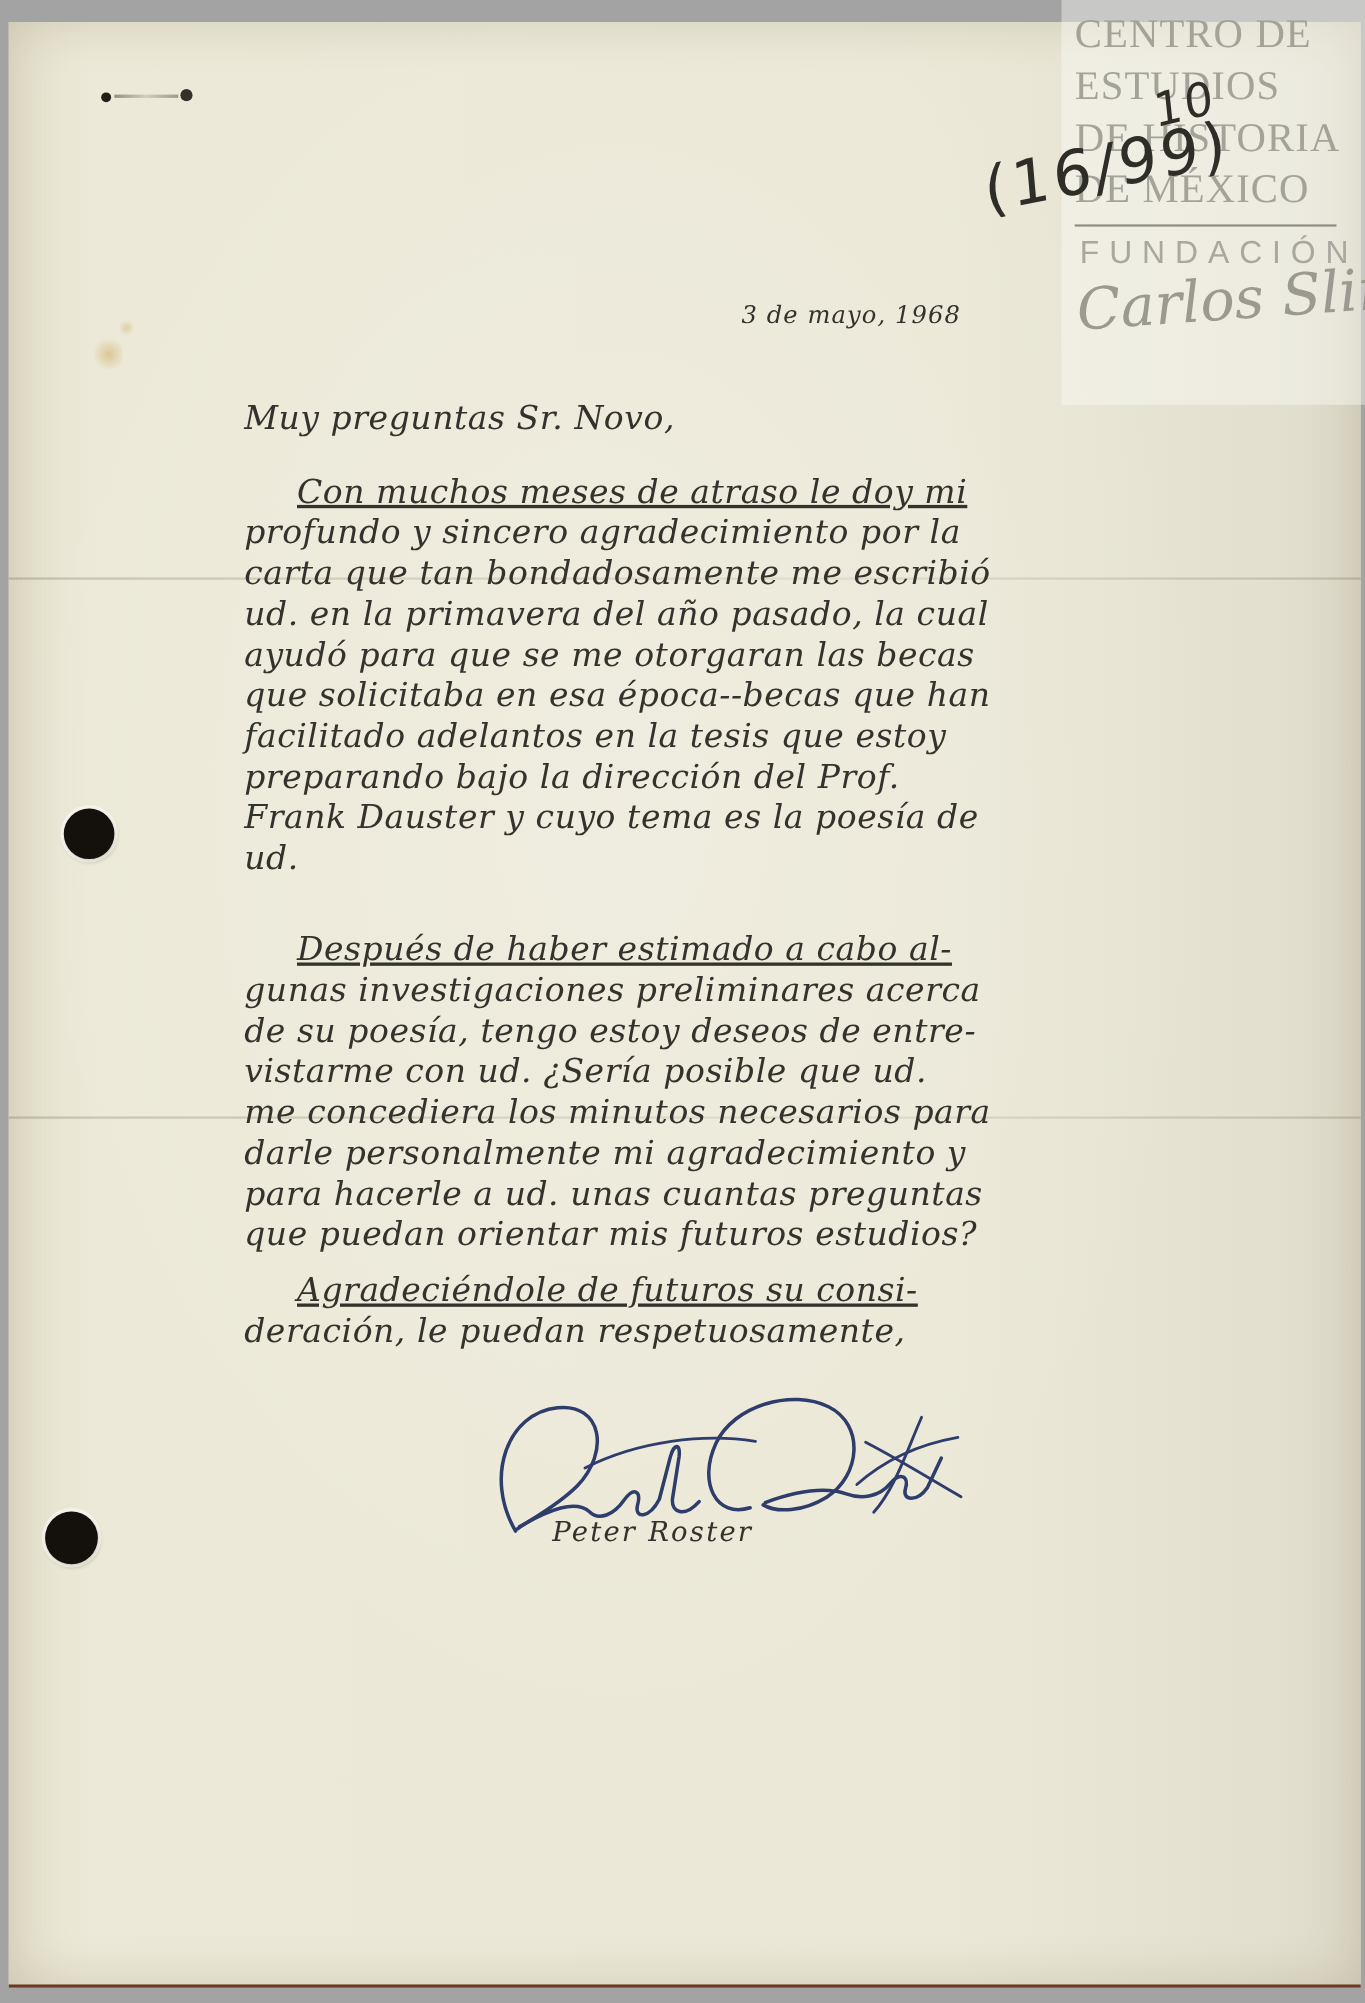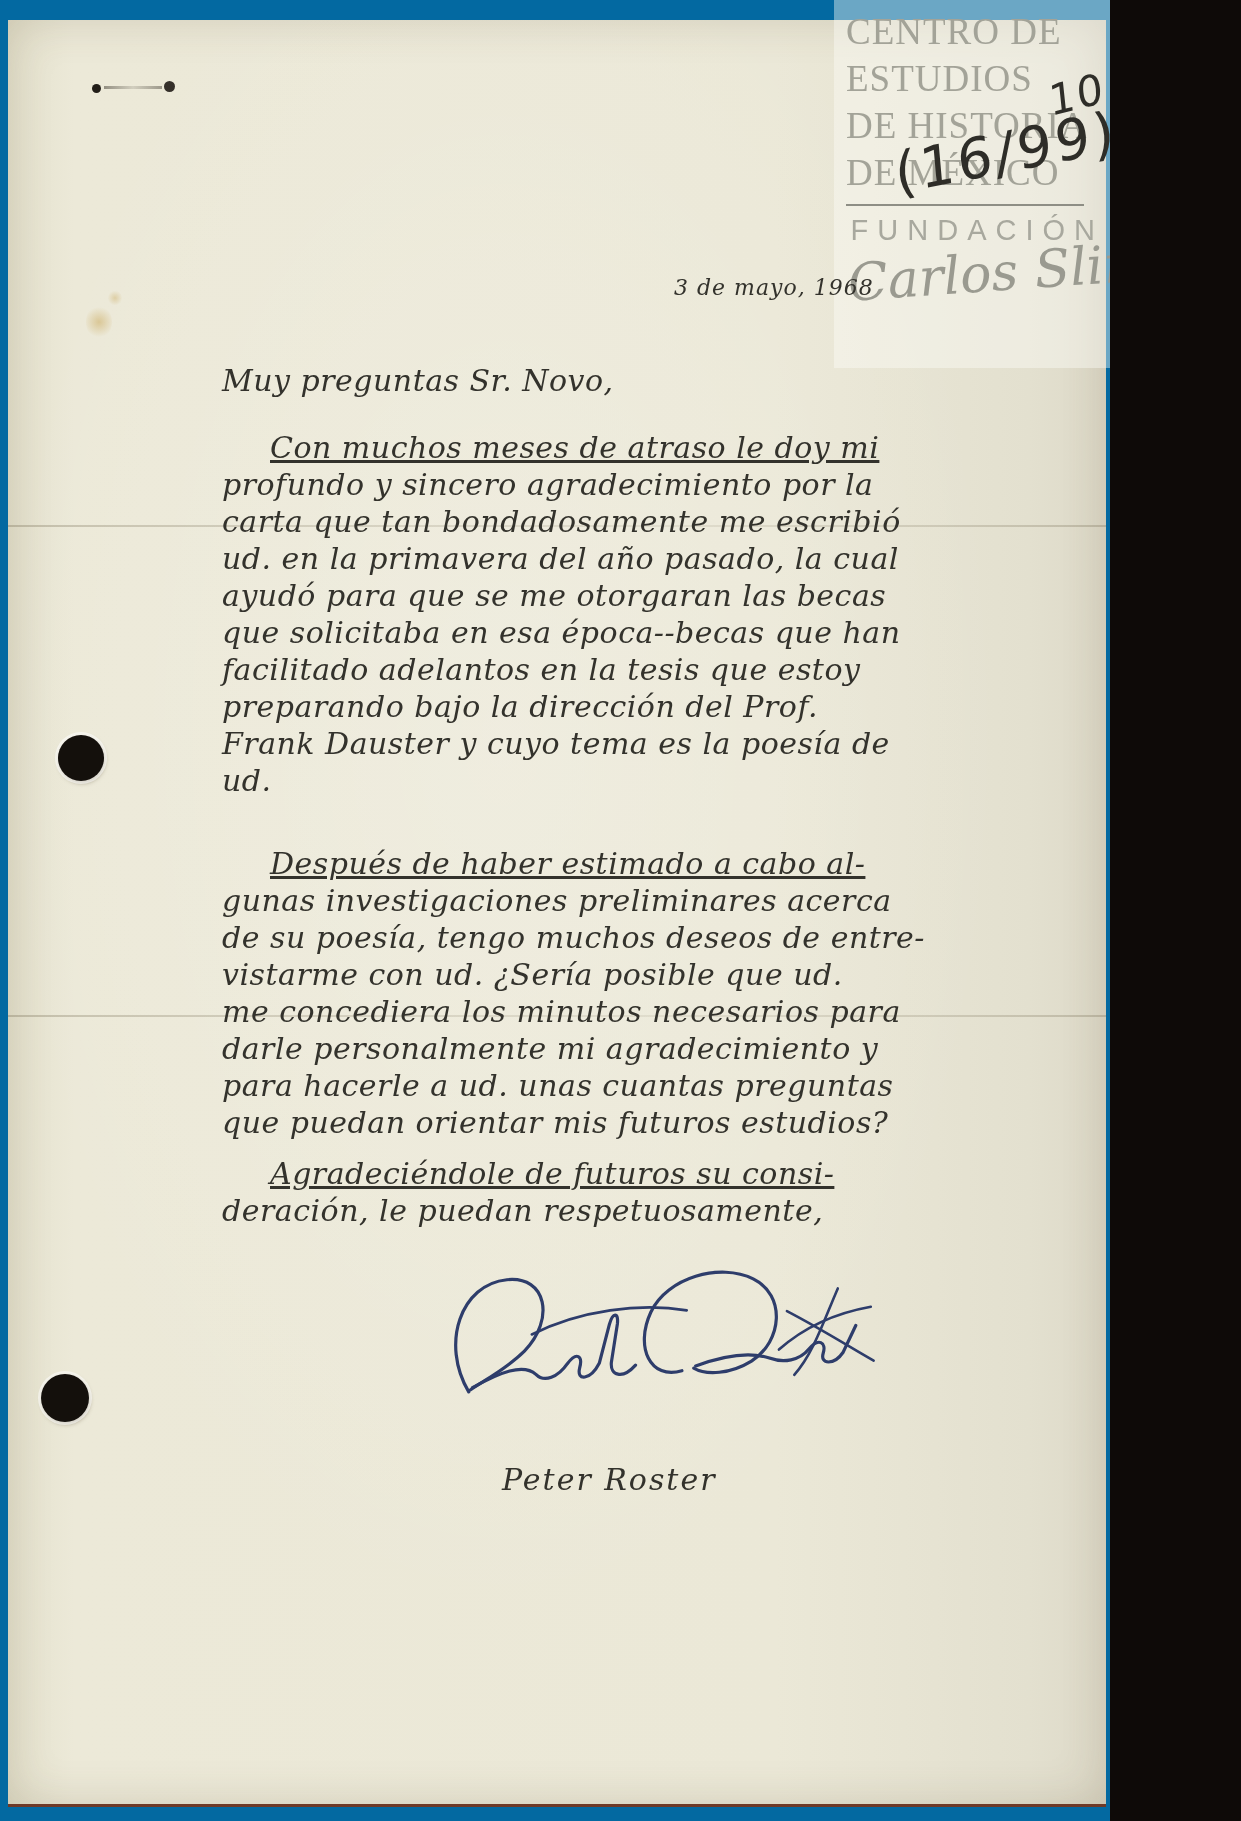--- a/index.html
+++ b/index.html
@@ -1,18 +1,18 @@
 <!DOCTYPE html>
 <html><head>
 <meta charset="utf-8">
 <style>
   html,body{margin:0;padding:0;background:#0e0a08;}
   .stage{
-    position:relative;width:1110px;height:1821px;overflow:hidden;
-    background:#0369a1;
+    position:relative;width:1241px;height:1821px;overflow:hidden;
+    background:#a3a3a3;
     font-family:"DejaVu Serif","Liberation Serif",serif;
   }
   
   .paper{
     position:absolute;left:8px;top:20px;right:4px;bottom:14px;
     background:
       radial-gradient(ellipse at 45% 40%, rgba(255,255,255,0.20), rgba(0,0,0,0) 60%),
       linear-gradient(90deg, #e4e1cd 0%, #ece9d8 6%, #ebe8d7 70%, #e3e0cf 93%, #ddd9c8 100%),
       #e9e6d5;
     box-shadow:inset 0 0 45px rgba(90,70,40,0.18);
@@ -79,21 +79,21 @@
   .date{position:absolute;left:666px;top:255px;font-size:22px;letter-spacing:1px;}
   .body{position:absolute;left:214px;top:342px;width:730px;font-size:30px;letter-spacing:0.5px;}
   .body .line{height:37px;line-height:37px;white-space:nowrap;}
   .salutation{height:37px;line-height:37px;}
   .para{margin-top:30px;}
   .para .line:first-child{padding-left:48px;text-decoration:underline;}
   .para2{margin-top:46px;}
   .para3{margin-top:14px;}
   
   .sig{position:absolute;left:428px;top:1240px;width:440px;height:150px;transform:rotate(-3deg);}
-  .typed-name{position:absolute;left:494px;top:1442px;font-size:30px;letter-spacing:2px;}
+  .typed-name{position:absolute;left:494px;top:1358px;font-size:25px;letter-spacing:2px;}
 </style>
 </head>
 <body>
 
 <div class="stage">
   <div class="paper">
 
     <div class="crease crease1"></div>
     <div class="crease crease2"></div>
     <div class="stain"></div>
@@ -131,21 +131,21 @@
           <div class="line">ayudó para que se me otorgaran las becas</div>
           <div class="line">que solicitaba en esa época--becas que han</div>
           <div class="line">facilitado adelantos en la tesis que estoy</div>
           <div class="line">preparando bajo la dirección del Prof.</div>
           <div class="line">Frank Dauster y cuyo tema es la poesía de</div>
           <div class="line">ud.</div>
         </div>
       <div class="para para2">
           <div class="line">Después de haber estimado a cabo al-</div>
           <div class="line">gunas investigaciones preliminares acerca</div>
-          <div class="line">de su poesía, tengo muchos deseos de entre-</div>
+          <div class="line">de su poesía, tengo estoy deseos de entre-</div>
           <div class="line">vistarme con ud.  ¿Sería posible que ud.</div>
           <div class="line">me concediera los minutos necesarios para</div>
           <div class="line">darle personalmente mi agradecimiento y</div>
           <div class="line">para hacerle a ud. unas cuantas preguntas</div>
           <div class="line">que puedan orientar mis futuros estudios?</div>
         </div>
       <div class="para para3">
           <div class="line">Agradeciéndole de futuros su consi-</div>
           <div class="line">deración, le puedan respetuosamente,</div>
         </div>

